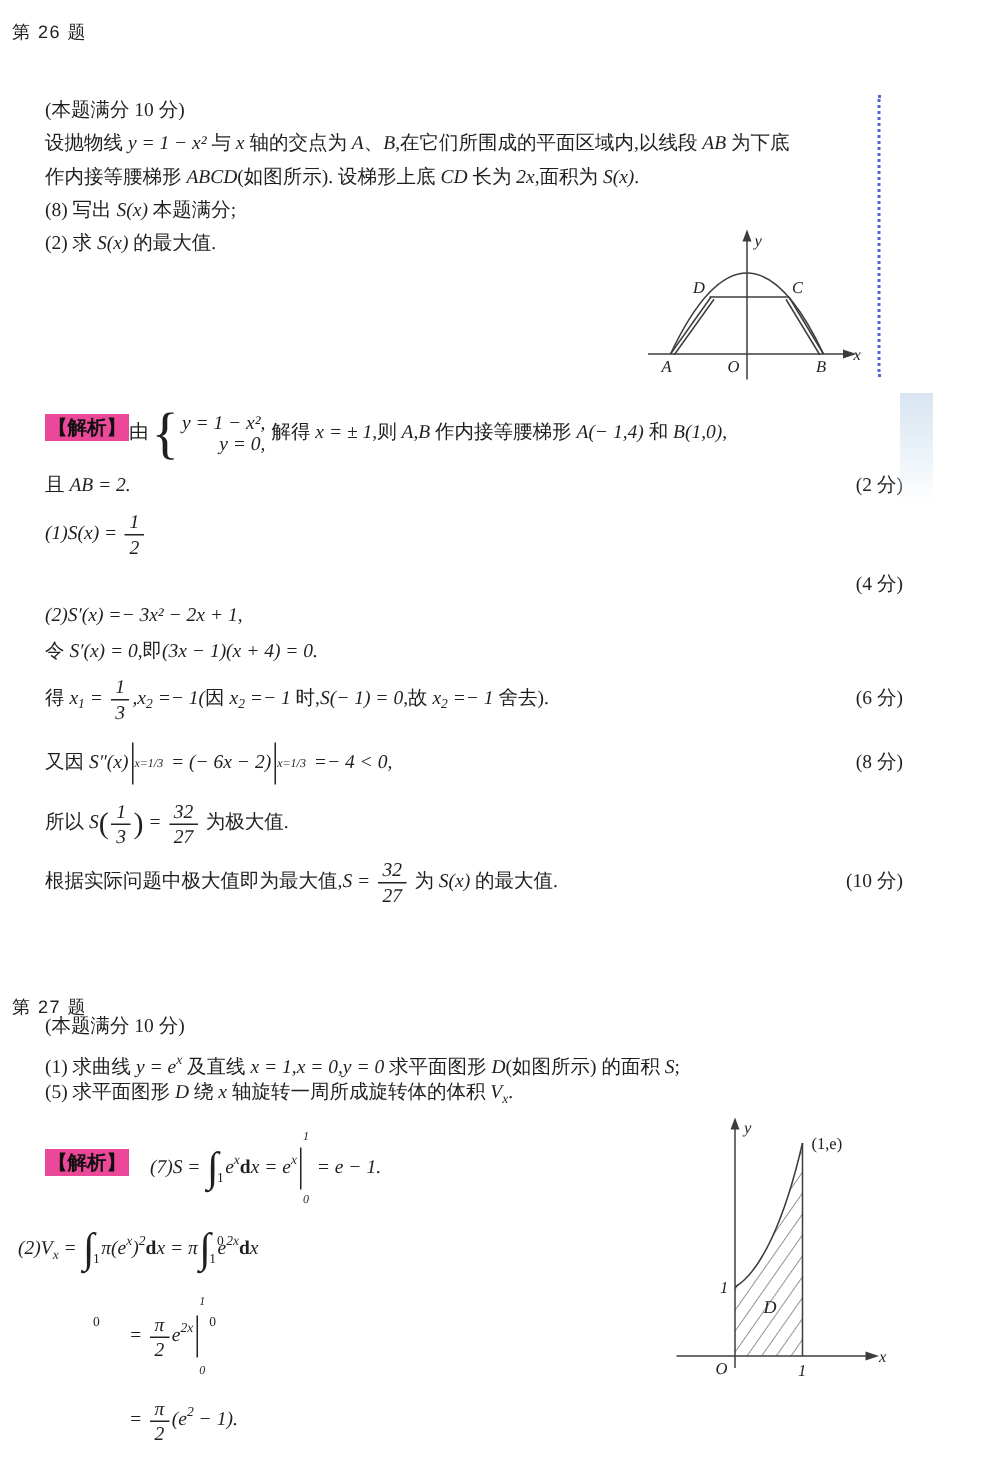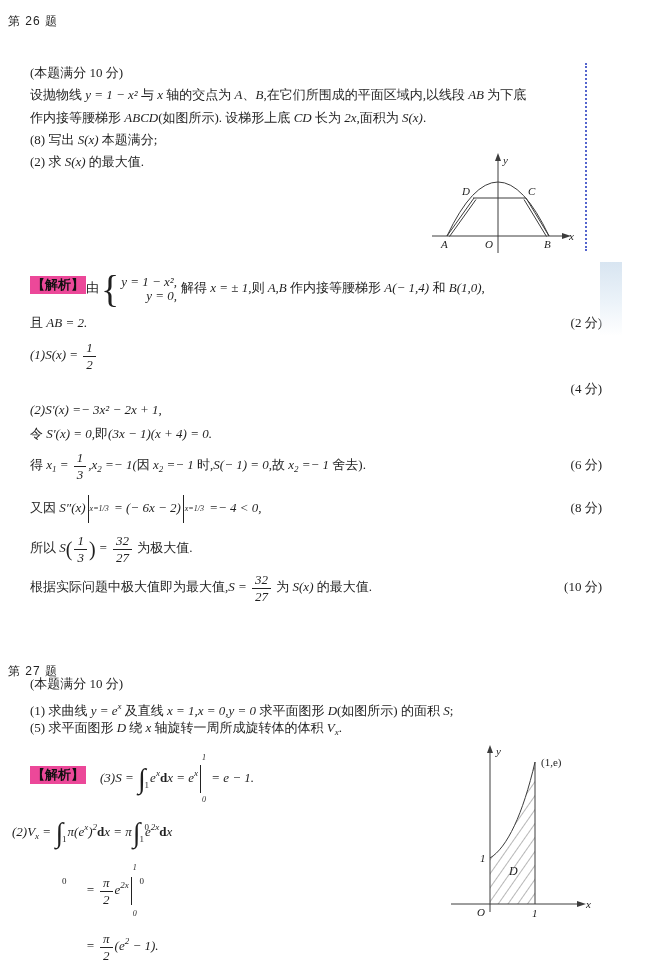--- a/index.html
+++ b/index.html
@@ -130,21 +130,21 @@
 
 <div class="hl-strip"></div>
 
 <div class="h-title" style="left:8px;top:663px">第 27 题</div>
 
 <div class="line" style="left:30px;top:675px">(本题满分 10 分)</div>
 <div class="line" style="left:30px;top:697px"><span class="t">(1) 求曲线 </span><span class="m">y = e</span><span class="m sup">x</span><span class="t"> 及直线 </span><span class="m">x = 1,x = 0,y = 0</span><span class="t"> 求平面图形 </span><span class="m">D</span><span class="t">(如图所示) 的面积 </span><span class="m">S</span><span class="t">;</span></div>
 <div class="line" style="left:30px;top:719px"><span class="t">(5) 求平面图形 </span><span class="m">D</span><span class="t"> 绕 </span><span class="m">x</span><span class="t"> 轴旋转一周所成旋转体的体积 </span><span class="m">V</span><span class="m sub">x</span><span class="t">.</span></div>
 
 <span class="jiexi" style="left:30px;top:766px">【解析】</span>
-<div class="line" style="left:100px;top:752px;height:42px;line-height:42px"><span class="m">(3)S = </span><span class="int">
+<div class="line" style="left:100px;top:752px;height:42px;line-height:42px"><span class="m">(7)S = </span><span class="int">
       <span class="ig">∫</span>
       <span class="ib">
         <span class="hi">1</span>
         <span class="lo">0</span>
       </span>
     </span><span class="m">e</span><span class="m sup">x</span><span class="bd">d</span><span class="m">x = e</span><span class="m sup">x</span><span class="ev">
       <span class="evbar"></span>
       <span class="eb">
         <span class="hi">1</span>
         <span class="lo">0</span>

